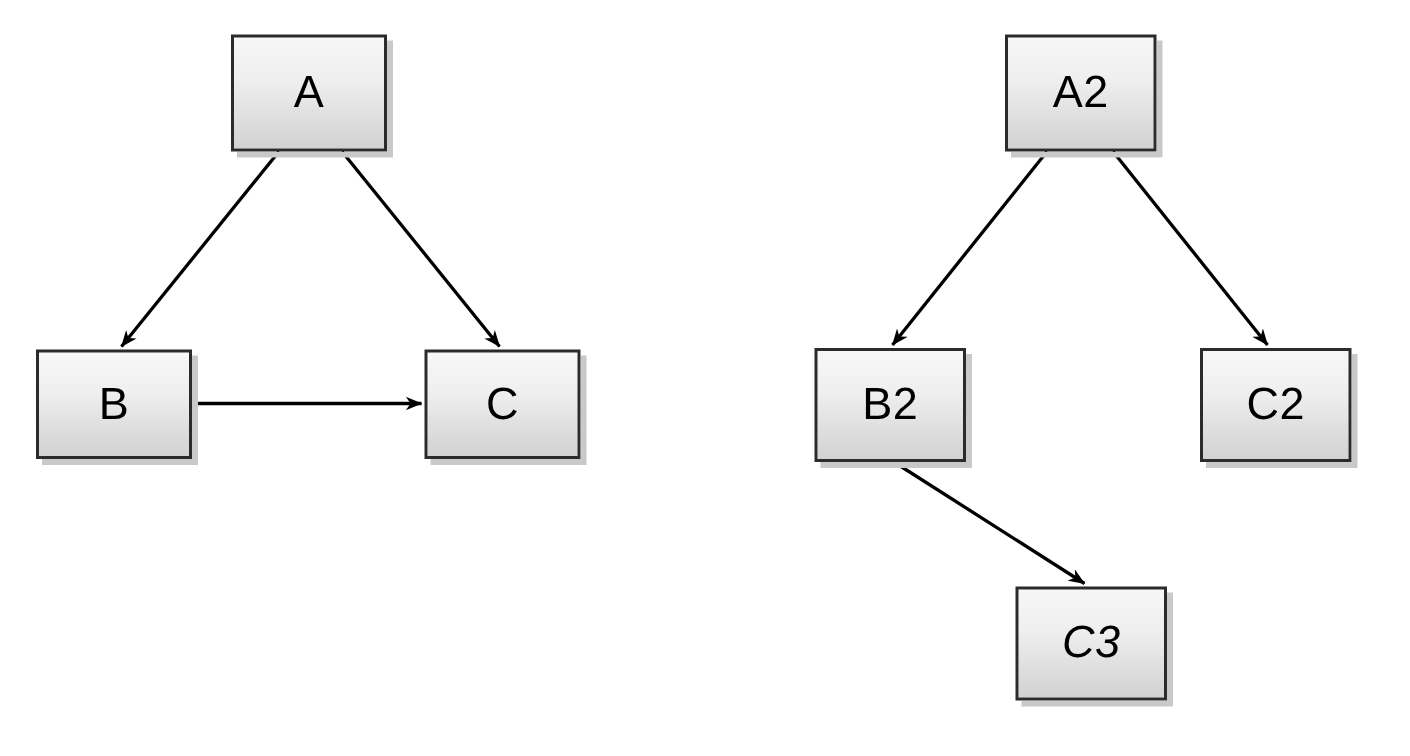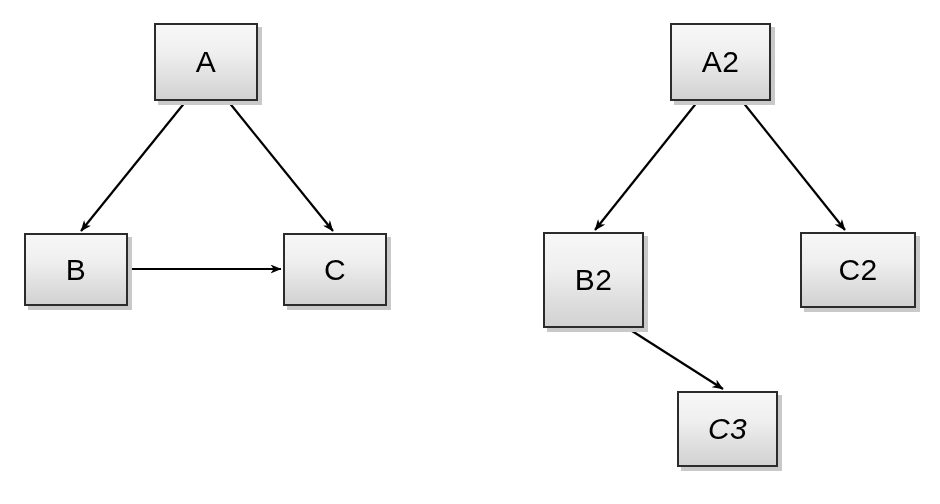--- a/index.html
+++ b/index.html
@@ -76,24 +76,24 @@
       </div>
       <div class="node" style="left: 24px; top: 233px; width: 104px; height: 73px;">
         <span class="node-label">B</span>
       </div>
       <div class="node" style="left: 283px; top: 233px; width: 104px; height: 73px;">
         <span class="node-label">C</span>
       </div>
       <div class="node" style="left: 670px; top: 23px; width: 101px; height: 78px;">
         <span class="node-label">A2</span>
       </div>
-      <div class="node" style="left: 543px; top: 232px; width: 101px; height: 96px;">
+      <div class="node" style="left: 543px; top: 232px; width: 101px; height: 76px;">
         <span class="node-label">B2</span>
       </div>
-      <div class="node" style="left: 800px; top: 232px; width: 116px; height: 76px;">
+      <div class="node" style="left: 800px; top: 232px; width: 101px; height: 76px;">
         <span class="node-label">C2</span>
       </div>
       <div class="node" style="left: 677px; top: 391px; width: 101px; height: 76px; font-style: italic;">
         <span class="node-label">C3</span>
       </div>
     </div>
 
 </div>
 
 </body></html>

